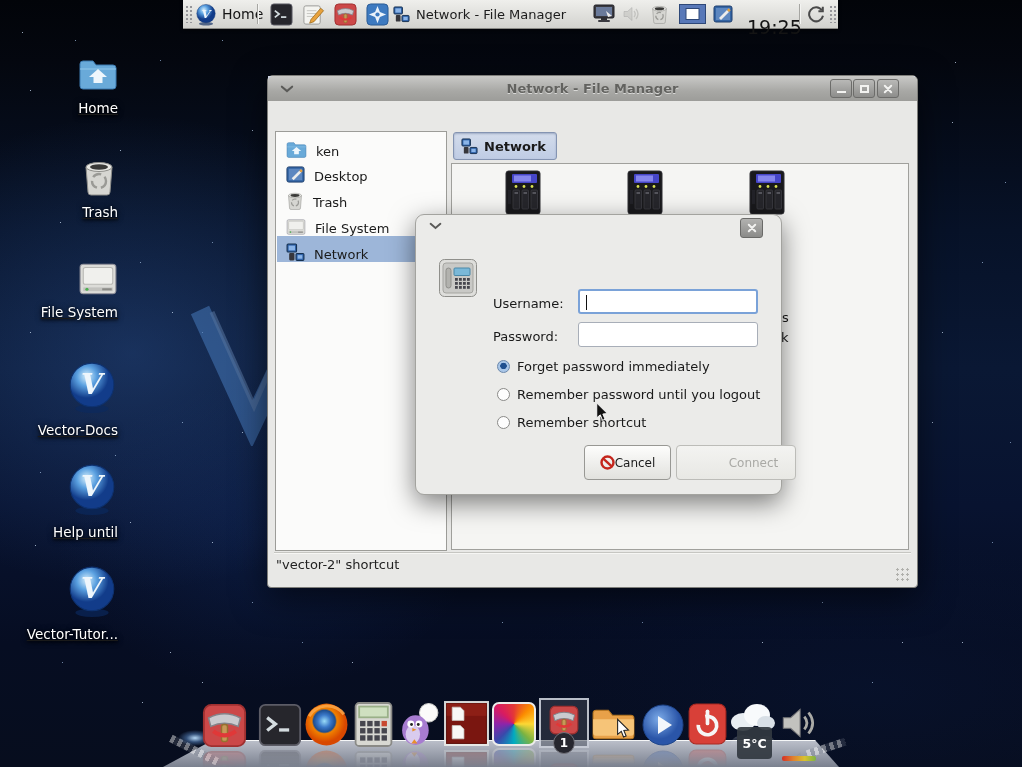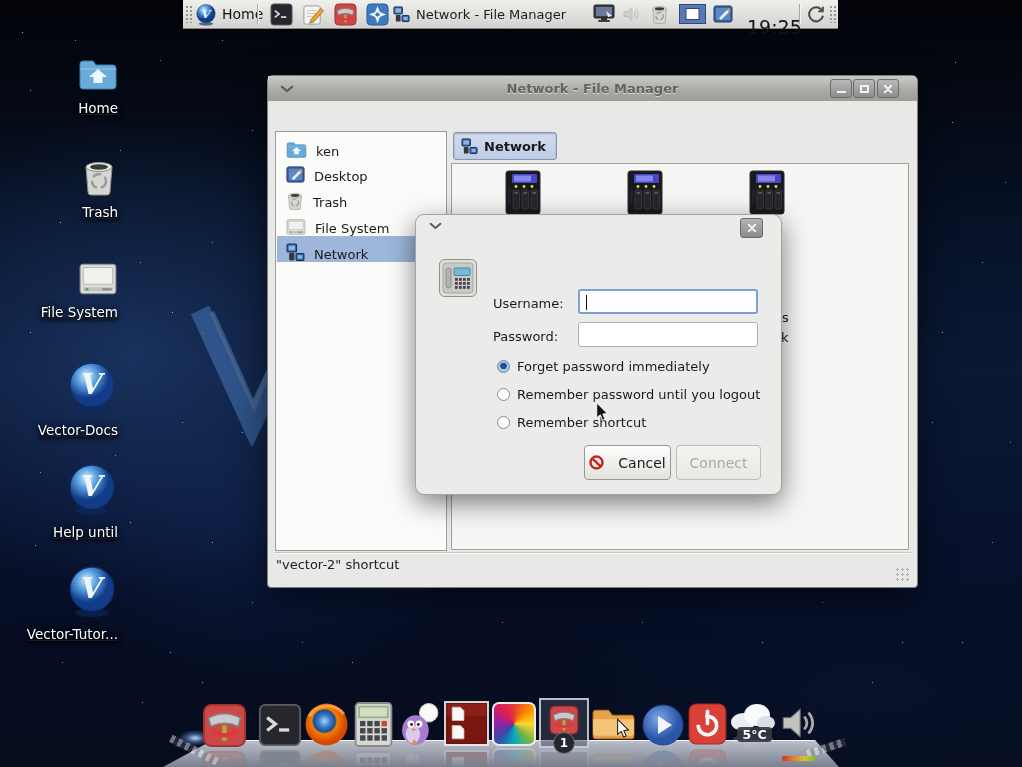--- a/index.html
+++ b/index.html
@@ -59,23 +59,23 @@
   
   #dialog{left:415px;top:214px;width:365px;height:279px;background:#ebebe9;border:1px solid #a3a39f;
         border-radius:9px;box-shadow:0 8px 26px rgba(0,0,0,.5);font-size:13px;}
   .dlg-close{left:324px;top:3px;width:21px;height:18px;background:linear-gradient(#b2b2b0,#8b8b89);
         border:1px solid #6a6a68;border-radius:3px;display:flex;align-items:center;justify-content:center;}
   .field{height:25px;background:#fff;border:1px solid #a8aeb8;border-radius:3px;box-sizing:border-box;}
   .field.focus{border:2px solid #7aa2d8;}
   .caret{left:6px;top:4px;width:1px;height:15px;background:#111;}
   .radio{width:13px;height:13px;border-radius:50%;background:#fdfdfd;border:1px solid #8a8a88;box-sizing:border-box;}
   .radio.on{background:radial-gradient(circle at 50% 45%,#1f4f8f 0 3px,#a9c6e8 3.5px);border-color:#6a87ab;}
-  .dbtn{height:33px;border-radius:4px;display:flex;align-items:center;justify-content:center;gap:7px;
-        background:linear-gradient(#fdfdfc,#e2e2de);border:1px solid #98989④;border:1px solid #989894;font-size:14px;}
-  .dbtn.disabled{color:#a9a9a5;border-color:#bcbcb8;background:linear-gradient(#f3f3f1,#e8e8e4);}
+  .dbtn{height:33px;border-radius:4px;display:flex;align-items:center;justify-content:center;gap:0;
+        background:linear-gradient(#fdfdfc,#e2e2de);border:1px solid #98989④;border:1px solid #989894;font-size:12px;}
+  .dbtn.disabled{color:#a9a9a5;border-color:#bcbcb8;background:linear-gradient(#f3f3f1,#e8e8e4);padding-left:35px;}
   
   #platform{left:163px;top:740px;width:676px;height:27px;
         background:linear-gradient(180deg,rgba(198,202,212,.95),rgba(132,138,152,.92));
         clip-path:polygon(50px 0,652px 0,676px 27px,0 27px);box-shadow:inset 0 1px 0 rgba(255,255,255,.85);}
   .checker{height:8px;background:repeating-linear-gradient(90deg,rgba(255,255,255,.55) 0 4px,rgba(120,126,140,.3) 4px 8px);opacity:.8;}
   .dk{-webkit-box-reflect:below 2px linear-gradient(transparent 60%,rgba(255,255,255,.3));}
   .badge{border-radius:50%;background:#26262e;border:1px solid #72727a;color:#fff;font-weight:bold;
         display:flex;align-items:center;justify-content:center;}
   #glow{left:178px;top:730px;width:34px;height:16px;background:radial-gradient(closest-side,rgba(190,225,255,.95),rgba(120,180,255,.4),transparent);border-radius:50%;}
   .pinwheel{width:44px;height:44px;border-radius:7px;border:2px solid #ececea;box-sizing:border-box;
@@ -576,21 +576,21 @@
     </svg>
   <svg class="abs dk" style="left:641px;top:703px" width="44" height="44">
       <use href="#sym-play"></use>
     </svg>
   <svg class="abs dk" style="left:687px;top:701px" width="41" height="45">
       <use href="#sym-power"></use>
     </svg>
   <svg class="abs dk" style="left:728px;top:702px" width="48" height="30">
       <use href="#sym-cloud"></use>
     </svg>
-  <div id="wbadge" class="abs" style="left:737px;top:727px;width:35px;height:15px;z-index:33">5°C</div>
+  <div id="wbadge" class="abs" style="left:737px;top:727px;width:35px;height:32px;z-index:33">5°C</div>
   <svg class="abs dk" style="left:777px;top:702px" width="42" height="42">
       <use href="#sym-speaker"></use>
     </svg>
   <div id="volbar" class="abs" style="left:782px;top:756px;width:34px;height:5px;z-index:33"></div>
 
   <svg class="abs" style="left:595px;top:402px;z-index:60" width="14" height="20" fill="#111" stroke="#f8f8f8" stroke-width=".9">
       <use href="#sym-arrow"></use>
     </svg>
 
 </div>

